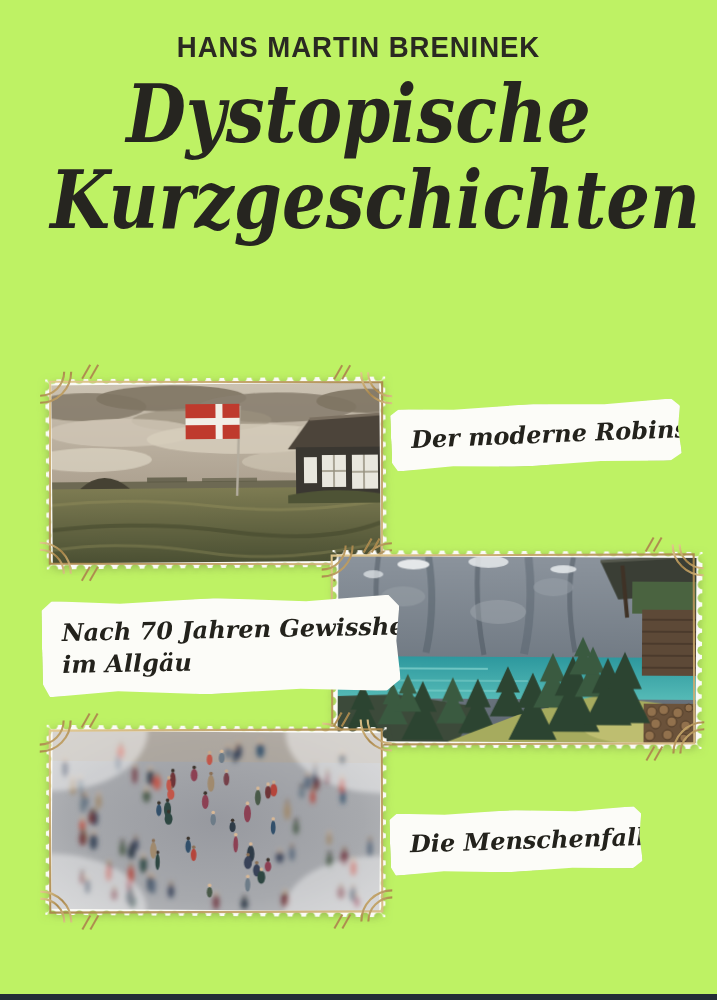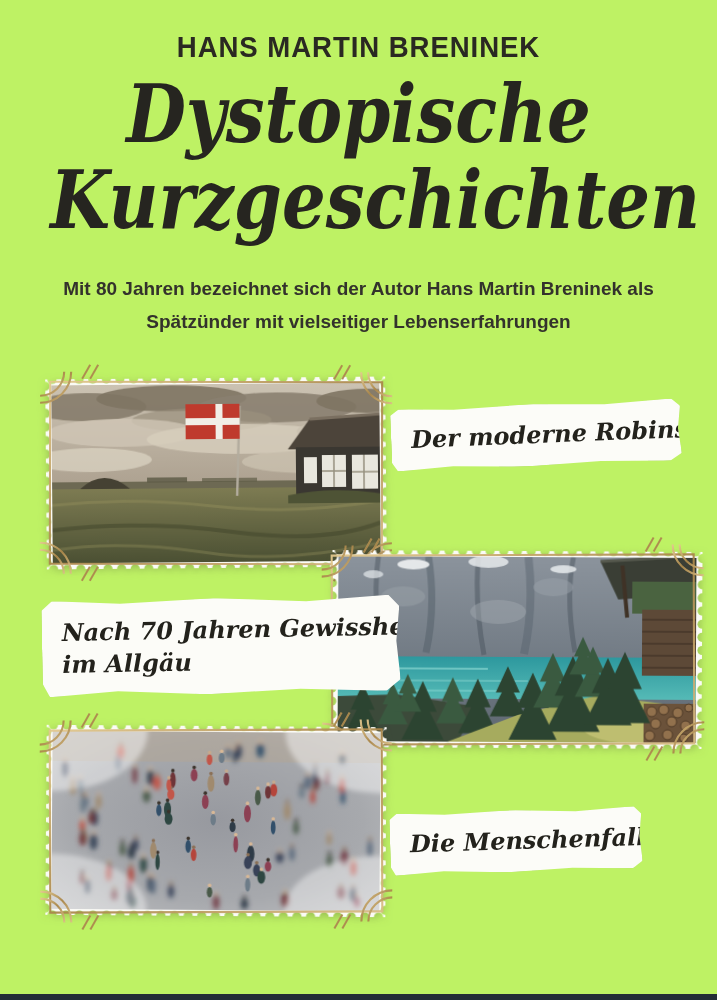--- a/index.html
+++ b/index.html
@@ -40,22 +40,20 @@
   .bottom-bar{left:0;right:0;bottom:0;height:6px;background:#232d36;z-index:40;}
 </style>
 </head>
 <body>
 
 <div id="cover">
 
   <div class="abs author">HANS MARTIN BRENINEK</div>
   <div class="abs title-line t1">Dystopische</div>
   <div class="abs title-line t2">Kurzgeschichten</div>
-  <div class="abs subtitle s1">Mit 80 Jahren bezeichnet sich der Autor Hans Martin Breninek als</div>
-  <div class="abs subtitle s2">Spätzünder mit vielseitiger Lebenserfahrungen</div>
 
   <div class="stampwrap" id="stamp1" style="width:340px;height:190px;">
     <svg class="stampsvg" width="340" height="190" viewBox="0 0 340 190" aria-label="danish-coast-cottage-with-dannebrog-flag-photo">
       <defs>
         <mask id="pm1">
             <rect width="340" height="190" fill="#fff"></rect>
             <g class="holes">
               <circle cx="6.8" cy="0" r="4.6" fill="#000"></circle>
               <circle cx="6.8" cy="190" r="4.6" fill="#000"></circle>
               <circle cx="20.4" cy="0" r="4.6" fill="#000"></circle>

